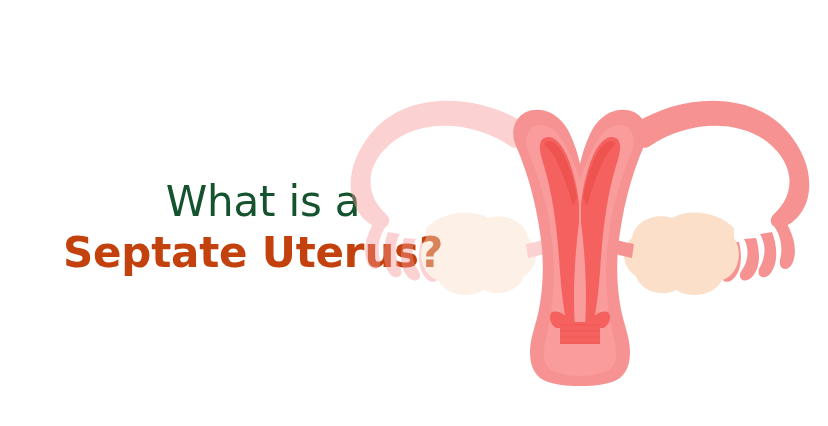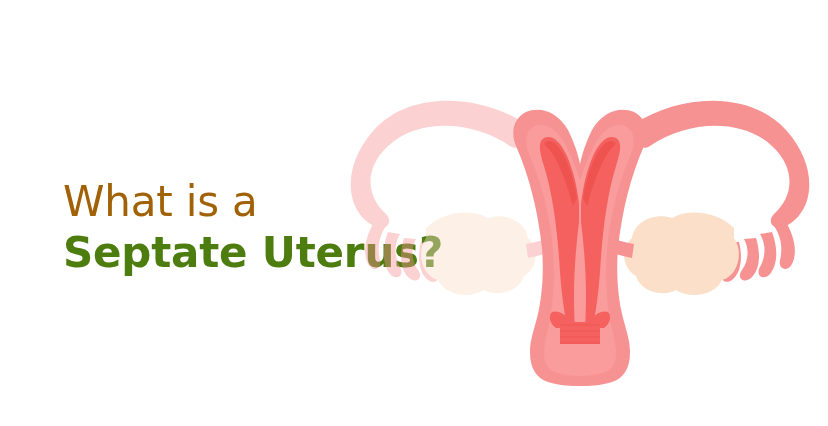--- a/index.html
+++ b/index.html
@@ -26,25 +26,26 @@
     width: 400px;
   }
   .heading-line {
     display: block;
     font-size: 42px;
     line-height: 51px;
     letter-spacing: -0.2px;
     white-space: nowrap;
   }
   .heading-line.l1 {
-    color: #a16207;
+    color: #14532d;
     font-weight: 400;
+    text-align: center;
   }
   .heading-line.l2 {
-    color: #4d7c0f;
+    color: #c2410c;
     font-weight: 700;
   }
   
   .illustration {
     position: absolute;
     left: 330px;
     top: 72px;
     width: 500px;
     height: 320px;
   }

